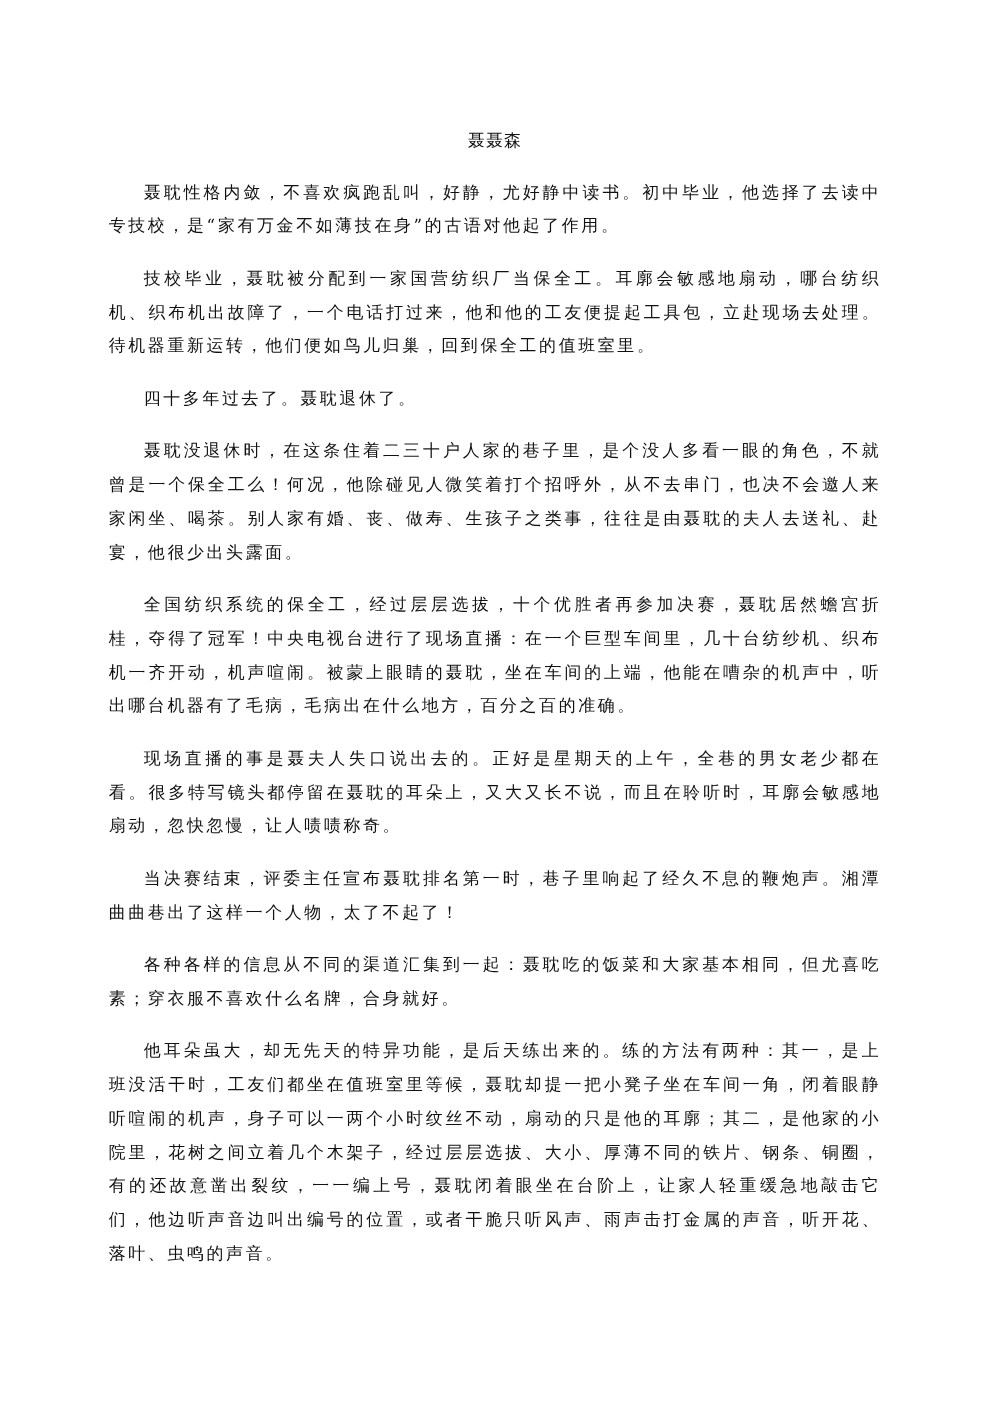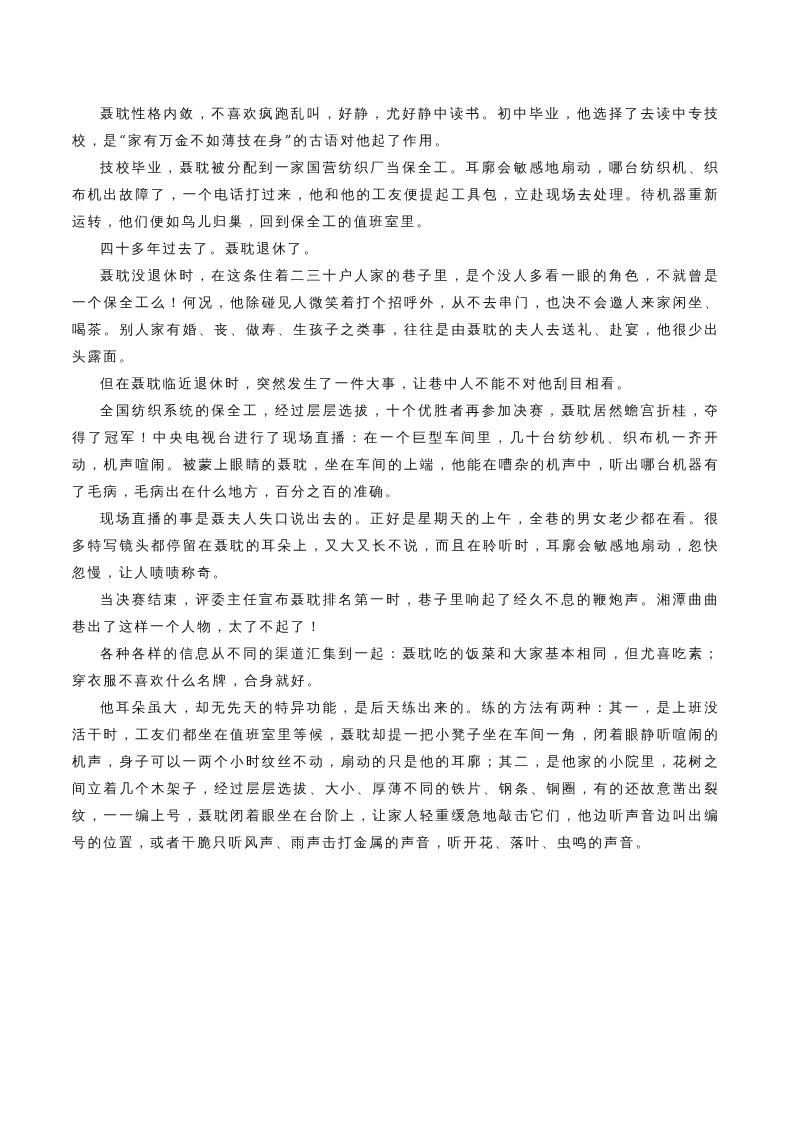--- a/index.html
+++ b/index.html
@@ -1,30 +1,30 @@
 <!DOCTYPE html>
 <html><head>
 <meta charset="utf-8">
 <style>
   html, body { margin: 0; padding: 0; background: #ffffff; }
   body { width: 794px; height: 1123px; position: relative; overflow: hidden;
          font-family: "DejaVu Serif", "Liberation Serif", serif; color: #111111; }
   .page { position: absolute; left: 72px; top: 100px; width: 648px; }
   .title { text-align: center; font-size: 13.5px; line-height: 26px; height: 26px;
            margin: 0 0 0 0; letter-spacing: 1px; }
-  .para { font-size: 13.5px; line-height: 27px; margin: 0; text-indent: 28px;
+  .para { font-size: 13.5px; line-height: 27px; margin: 15px; text-indent: 28px;
           text-align: justify; letter-spacing: 2.15px; }
 </style>
 </head>
 <body>
 
 <div class="page">
+  <div class="title">聂聂森</div>
   <p class="para">聂耽性格内敛，不喜欢疯跑乱叫，好静，尤好静中读书。初中毕业，他选择了去读中专技校，是“家有万金不如薄技在身”的古语对他起了作用。</p>
   <p class="para">技校毕业，聂耽被分配到一家国营纺织厂当保全工。耳廓会敏感地扇动，哪台纺织机、织布机出故障了，一个电话打过来，他和他的工友便提起工具包，立赴现场去处理。待机器重新运转，他们便如鸟儿归巢，回到保全工的值班室里。</p>
   <p class="para">四十多年过去了。聂耽退休了。</p>
   <p class="para">聂耽没退休时，在这条住着二三十户人家的巷子里，是个没人多看一眼的角色，不就曾是一个保全工么！何况，他除碰见人微笑着打个招呼外，从不去串门，也决不会邀人来家闲坐、喝茶。别人家有婚、丧、做寿、生孩子之类事，往往是由聂耽的夫人去送礼、赴宴，他很少出头露面。</p>
-  <p class="para">但在聂耽临近退休时，突然发生了一件大事，让巷中人不能不对他刮目相看。</p>
   <p class="para">全国纺织系统的保全工，经过层层选拔，十个优胜者再参加决赛，聂耽居然蟾宫折桂，夺得了冠军！中央电视台进行了现场直播：在一个巨型车间里，几十台纺纱机、织布机一齐开动，机声喧闹。被蒙上眼睛的聂耽，坐在车间的上端，他能在嘈杂的机声中，听出哪台机器有了毛病，毛病出在什么地方，百分之百的准确。</p>
   <p class="para">现场直播的事是聂夫人失口说出去的。正好是星期天的上午，全巷的男女老少都在看。很多特写镜头都停留在聂耽的耳朵上，又大又长不说，而且在聆听时，耳廓会敏感地扇动，忽快忽慢，让人啧啧称奇。</p>
   <p class="para">当决赛结束，评委主任宣布聂耽排名第一时，巷子里响起了经久不息的鞭炮声。湘潭曲曲巷出了这样一个人物，太了不起了！</p>
   <p class="para">各种各样的信息从不同的渠道汇集到一起：聂耽吃的饭菜和大家基本相同，但尤喜吃素；穿衣服不喜欢什么名牌，合身就好。</p>
   <p class="para">他耳朵虽大，却无先天的特异功能，是后天练出来的。练的方法有两种：其一，是上班没活干时，工友们都坐在值班室里等候，聂耽却提一把小凳子坐在车间一角，闭着眼静听喧闹的机声，身子可以一两个小时纹丝不动，扇动的只是他的耳廓；其二，是他家的小院里，花树之间立着几个木架子，经过层层选拔、大小、厚薄不同的铁片、钢条、铜圈，有的还故意凿出裂纹，一一编上号，聂耽闭着眼坐在台阶上，让家人轻重缓急地敲击它们，他边听声音边叫出编号的位置，或者干脆只听风声、雨声击打金属的声音，听开花、落叶、虫鸣的声音。</p>
 </div>
 
 </body></html>

